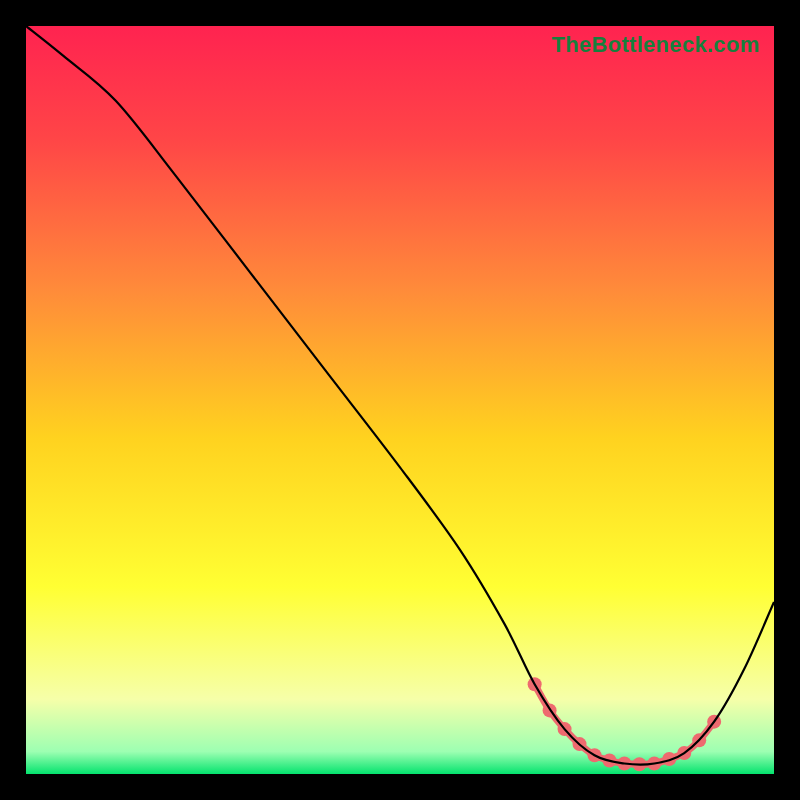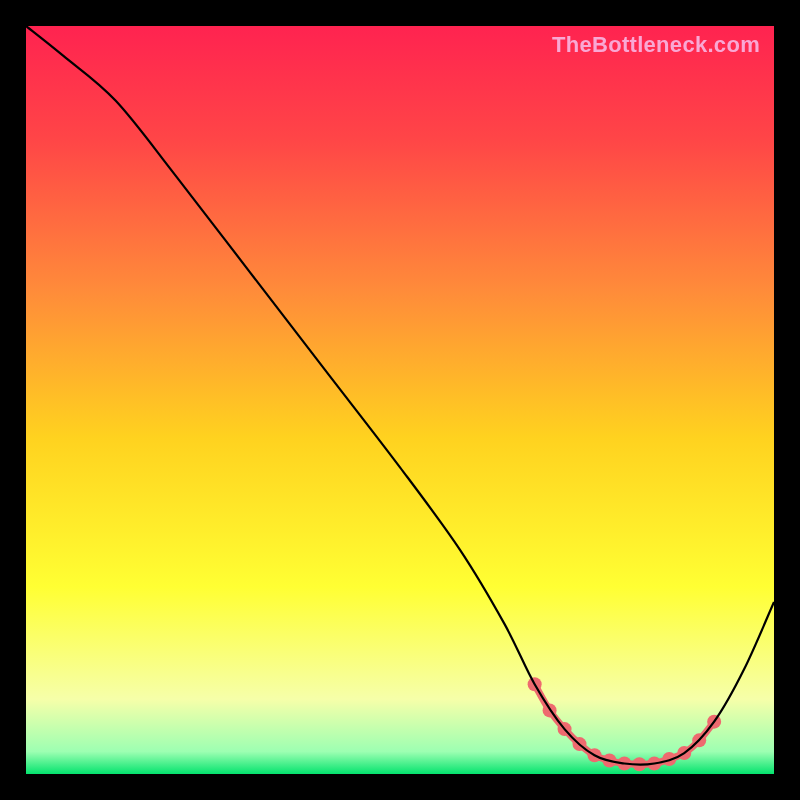--- a/index.html
+++ b/index.html
@@ -23,21 +23,21 @@
     position: absolute;
     left: 0;
     top: 0;
     width: 748px;
     height: 748px;
   }
   .watermark {
     position: absolute;
     top: 6px;
     right: 14px;
-    color: #f9a8d4;
+    color: #15803d;
     font-size: 22px;
     font-weight: 600;
     letter-spacing: 0.3px;
   }
 </style>
 </head>
 <body>
 
 <div class="frame">
 

